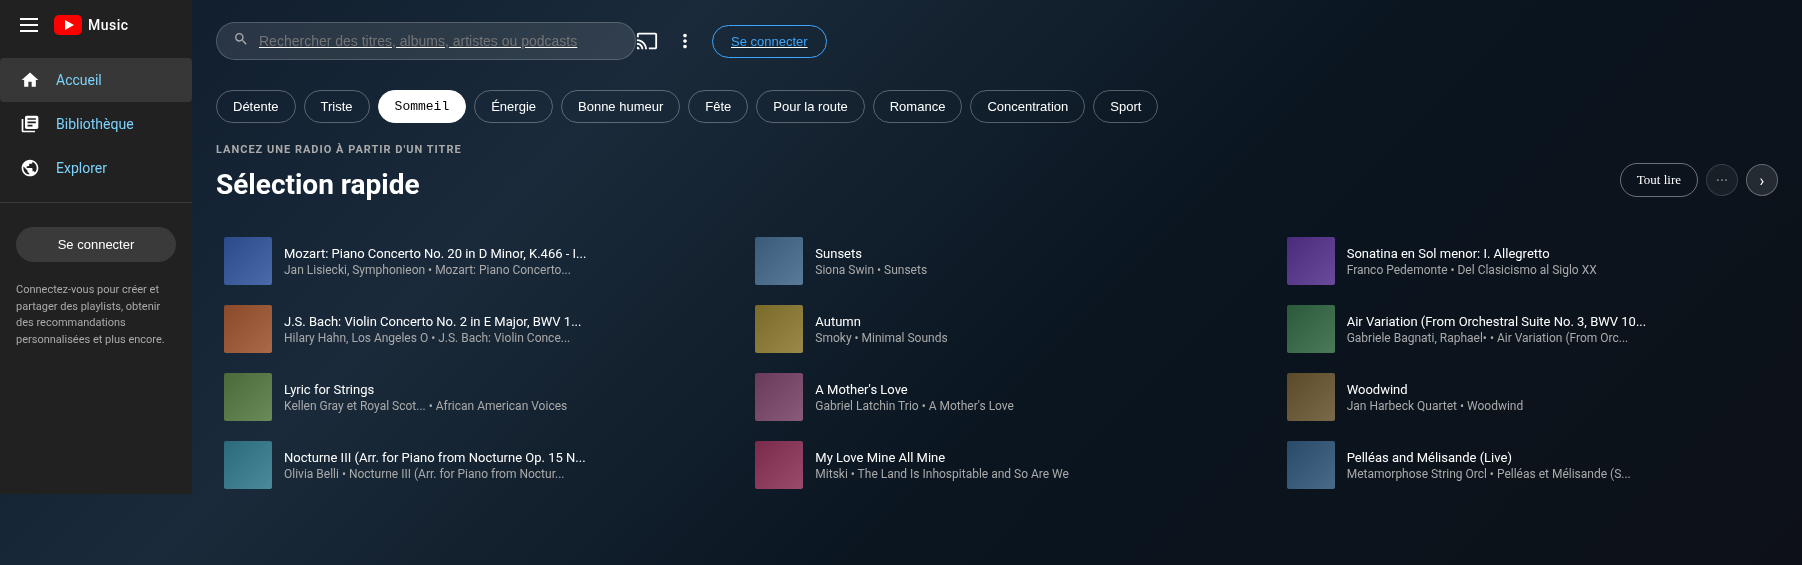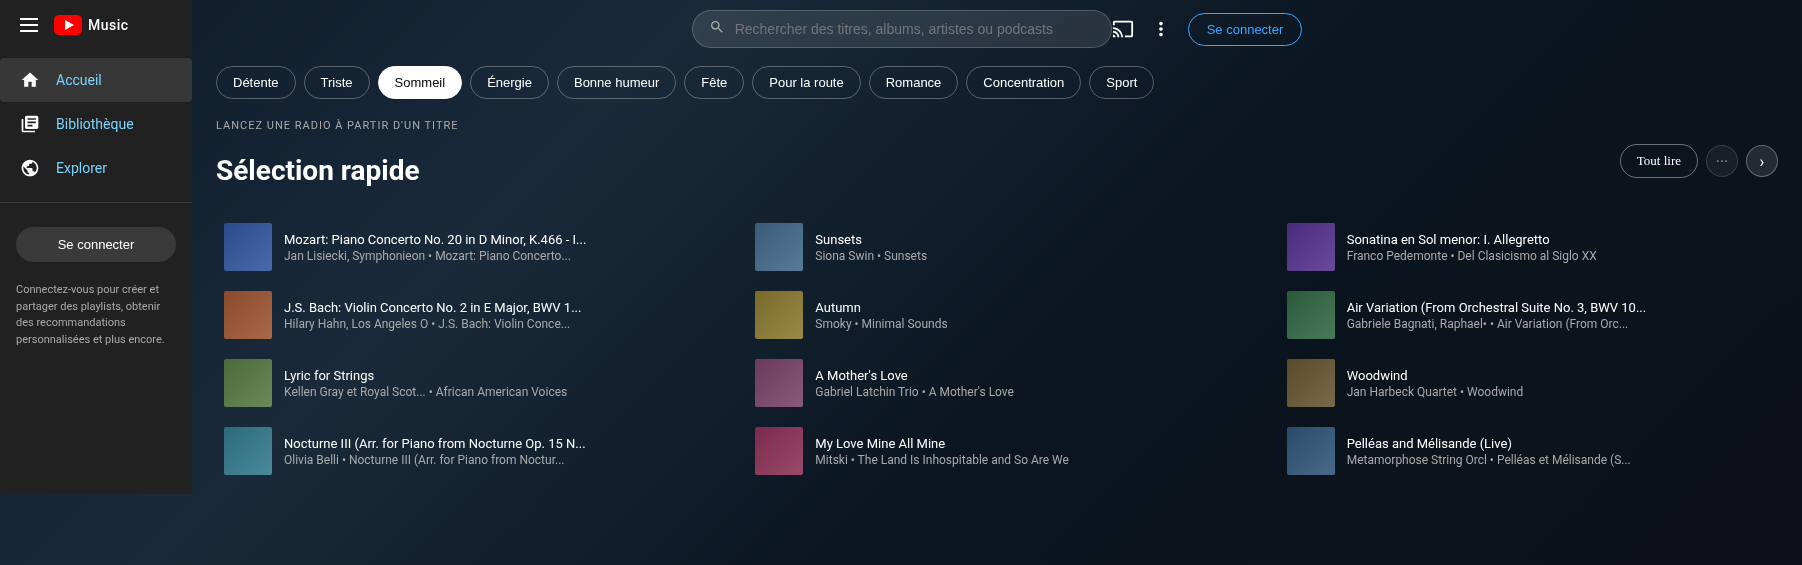--- a/index.html
+++ b/index.html
@@ -125,23 +125,24 @@
       flex-direction: column;
       position: relative;
       z-index: 5;
       overflow: hidden;
     }
 
     
     .topbar {
       display: flex;
       align-items: center;
-      justify-content: center;
-      padding: 10px 24px;
+      justify-content: flex-start;
+      padding: 22px 24px;
       background: transparent;
+      text-decoration: underline;
     }
 
     .search-box {
       display: flex;
       align-items: center;
       background: rgba(255,255,255,0.1);
       border: 1px solid rgba(255,255,255,0.2);
       border-radius: 20px;
       padding: 8px 16px;
       width: 420px;
@@ -193,35 +194,37 @@
       background: transparent;
       color: #fff;
       font-size: 13px;
       cursor: pointer;
       white-space: nowrap;
     }
     .mood-tab.active {
       background: #fff;
       color: #000;
       border-color: #fff;
+      font-family: Liberation Mono, monospace;
     }
 
     
     .content {
       flex: 1;
       padding: 8px 24px;
       overflow-y: auto;
     }
 
     .section-subtitle {
       font-size: 11px;
       color: #aaa;
       text-transform: uppercase;
       letter-spacing: 1px;
-      margin-bottom: 22px;
+      margin-bottom: 12px;
+      font-weight: bold;
     }
 
     .section-title {
       font-size: 28px;
       font-weight: 700;
       color: #fff;
       margin-bottom: 16px;
     }
 
     .section-header {

